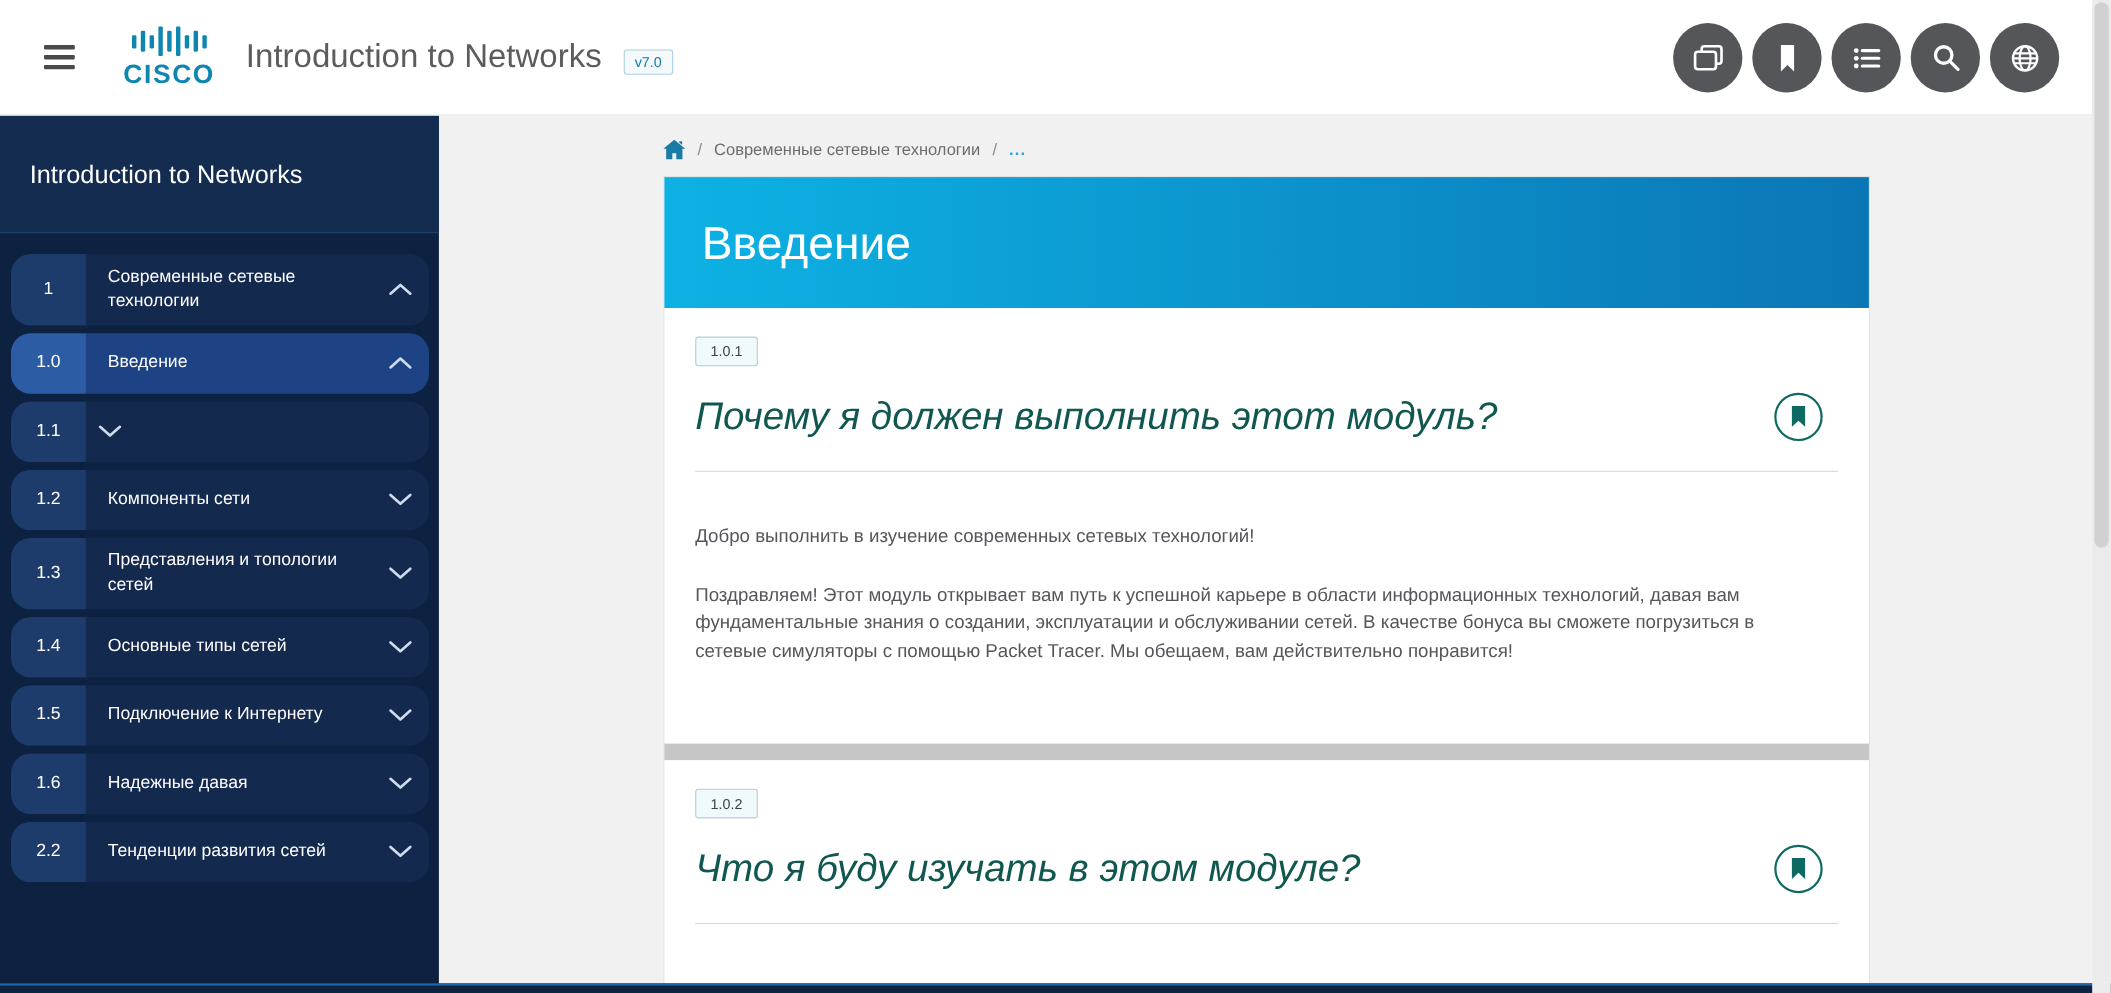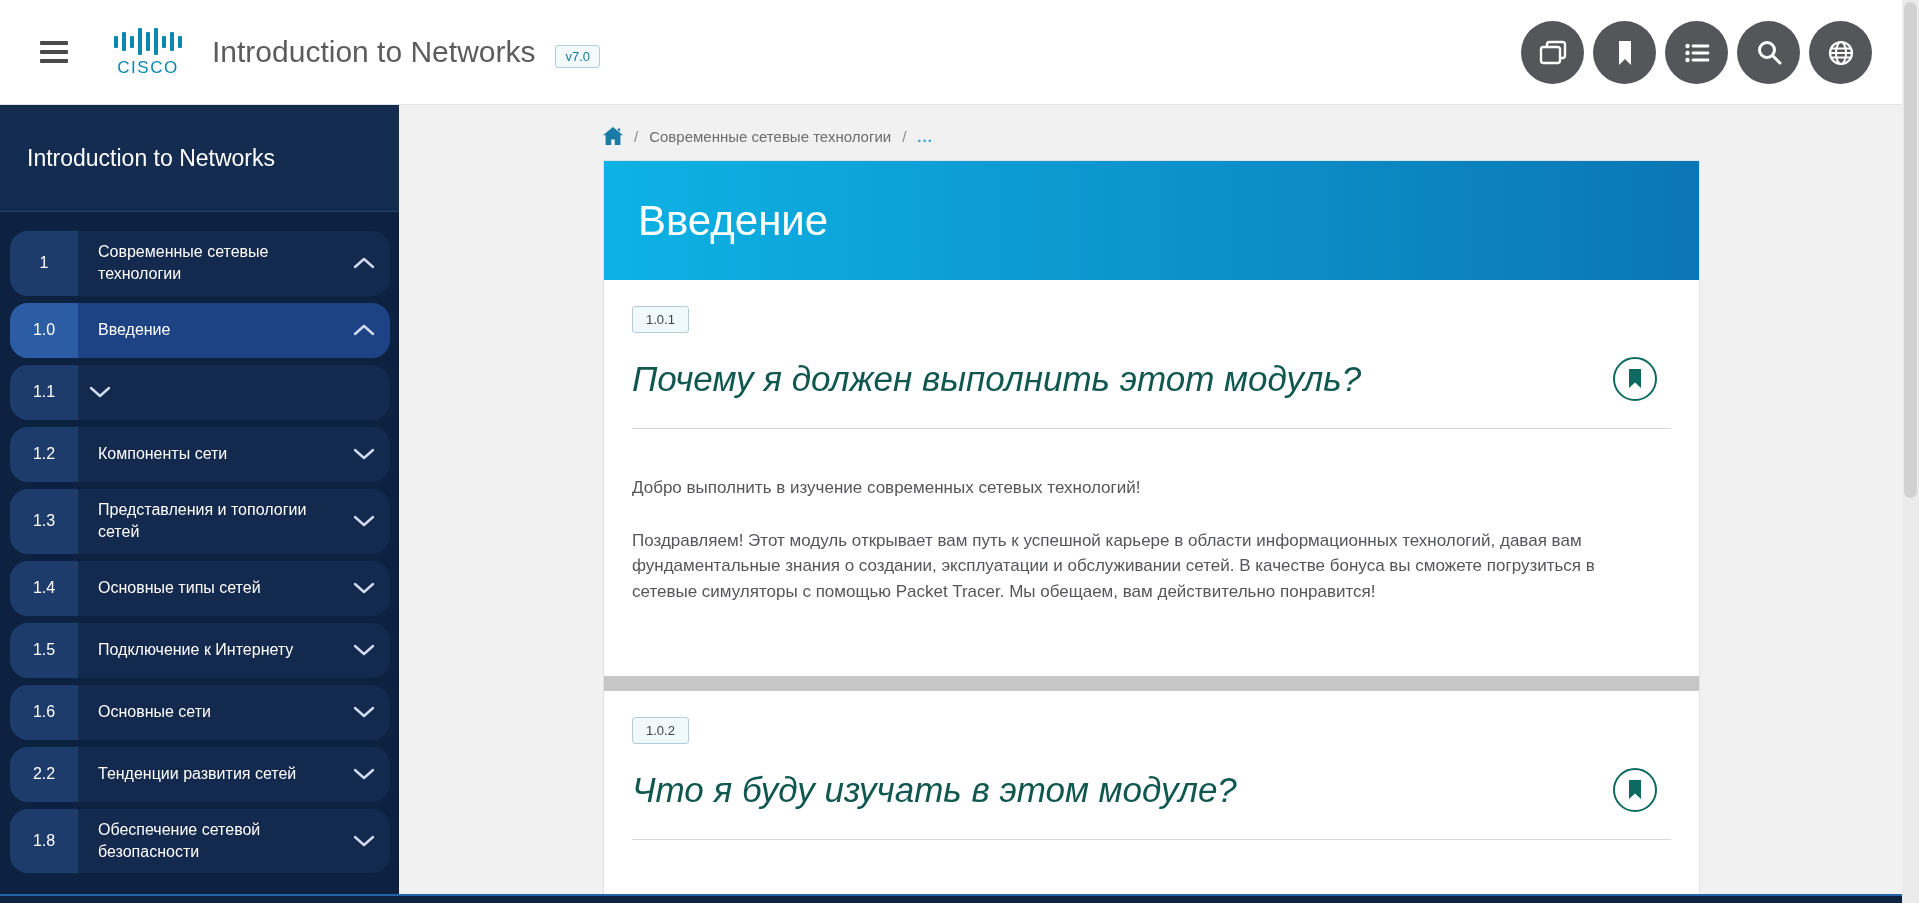--- a/index.html
+++ b/index.html
@@ -13,21 +13,21 @@
   .header {
     position:absolute; top:0; left:0; width:1902px; height:105px;
     background:#ffffff; border-bottom:1px solid #e4e4e4;
     display:flex; align-items:center; z-index:20;
   }
   .hamburger { margin-left:40px; width:28px; cursor:pointer; }
   .hamburger span { display:block; height:3.5px; background:#4a4a4a; margin:5.5px 0; border-radius:1px; }
   .logo { margin-left:44px; display:flex; flex-direction:column; align-items:center; cursor:pointer; }
   .logo-bars { display:flex; align-items:center; height:30px; }
   .logo-bars i { display:block; width:4px; margin:0 2px; background:#0d87b0; border-radius:1px; }
-  .logo-text { color:#0d87b0; font-weight:normal; font-size:17px; letter-spacing:1.5px; margin-top:1px; }
+  .logo-text { color:#0d87b0; font-weight:bold; font-size:24px; letter-spacing:1.5px; margin-top:1px; }
   .app-title { margin-left:28px; font-size:30px; color:#5c5c5f; font-weight:300; }
   .version-badge {
     margin-left:20px; margin-top:8px; font-size:13px; color:#0f7ca3;
     background:#f4fafc; border:1px solid #aecfdf; border-radius:3px; padding:3px 9px;
   }
   .header-icons { position:absolute; right:30px; top:21px; display:flex; gap:9px; }
   .hicon {
     width:63px; height:63px; border-radius:50%; background:#55565a;
     display:flex; align-items:center; justify-content:center; cursor:pointer;
   }
@@ -216,47 +216,38 @@
       <div class="nav-label">Подключение к Интернету</div>
       <div class="nav-chev">
           <svg width="22" height="12" viewBox="0 0 22 12">
             <polyline points="2,2 11,10 20,2" fill="none" stroke="#cfdcf0" stroke-width="2.4" stroke-linecap="round" stroke-linejoin="round"></polyline>
           </svg>
         </div>
     </div>
 
     <div class="nav-item">
       <div class="nav-num">1.6</div>
-      <div class="nav-label">Основные сети</div>
+      <div class="nav-label">Надежные давая</div>
       <div class="nav-chev">
           <svg width="22" height="12" viewBox="0 0 22 12">
             <polyline points="2,2 11,10 20,2" fill="none" stroke="#cfdcf0" stroke-width="2.4" stroke-linecap="round" stroke-linejoin="round"></polyline>
           </svg>
         </div>
     </div>
 
     <div class="nav-item">
       <div class="nav-num">2.2</div>
       <div class="nav-label">Тенденции развития сетей</div>
       <div class="nav-chev">
           <svg width="22" height="12" viewBox="0 0 22 12">
             <polyline points="2,2 11,10 20,2" fill="none" stroke="#cfdcf0" stroke-width="2.4" stroke-linecap="round" stroke-linejoin="round"></polyline>
           </svg>
         </div>
     </div>
 
-    <div class="nav-item">
-      <div class="nav-num">1.8</div>
-      <div class="nav-label">Обеспечение сетевой безопасности</div>
-      <div class="nav-chev">
-          <svg width="22" height="12" viewBox="0 0 22 12">
-            <polyline points="2,2 11,10 20,2" fill="none" stroke="#cfdcf0" stroke-width="2.4" stroke-linecap="round" stroke-linejoin="round"></polyline>
-          </svg>
-        </div>
-    </div>
 
   </div>
 </div>
 
 <div class="main">
 
   <div class="breadcrumb">
     <span class="home-link">
       <svg width="20" height="18" viewBox="0 0 20 18">
         <path d="M10 0 L0 8.2 h2.6 V18 h5.6 v-5.6 h3.6 V18 h5.6 V8.2 H20 Z M14.6 1.5 h2.5 v3.2 l-2.5 -2 z" fill="#1a7ba6"></path>

